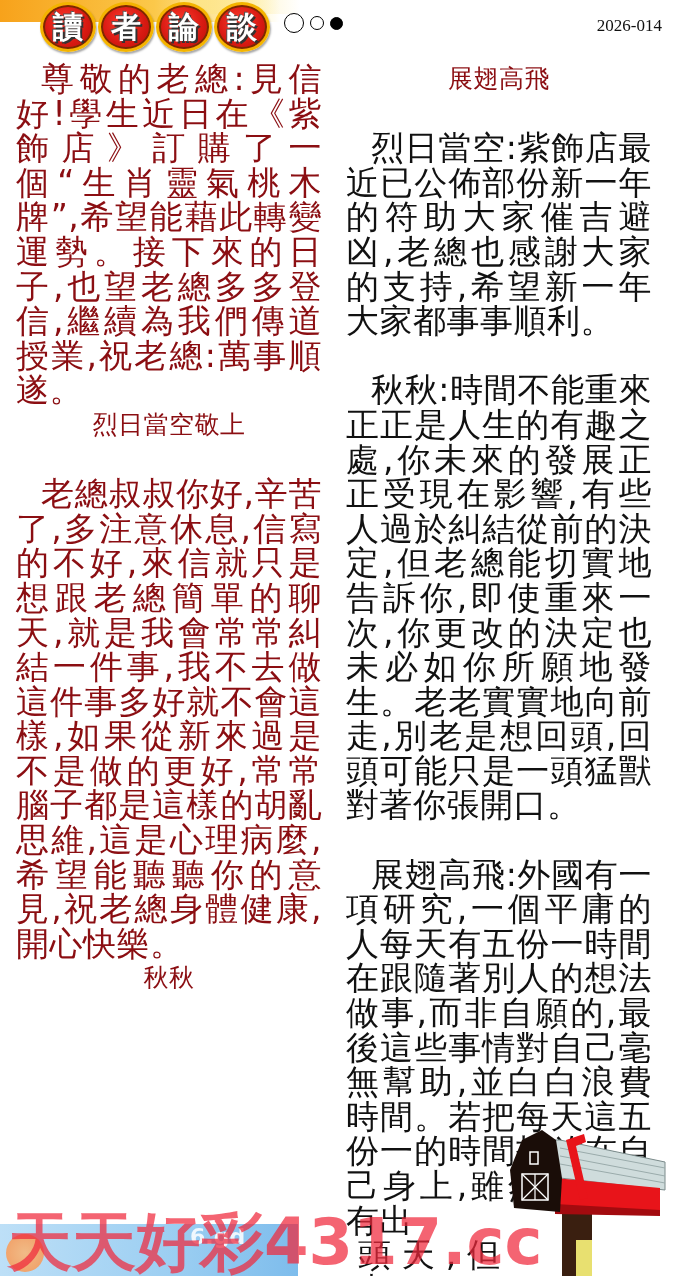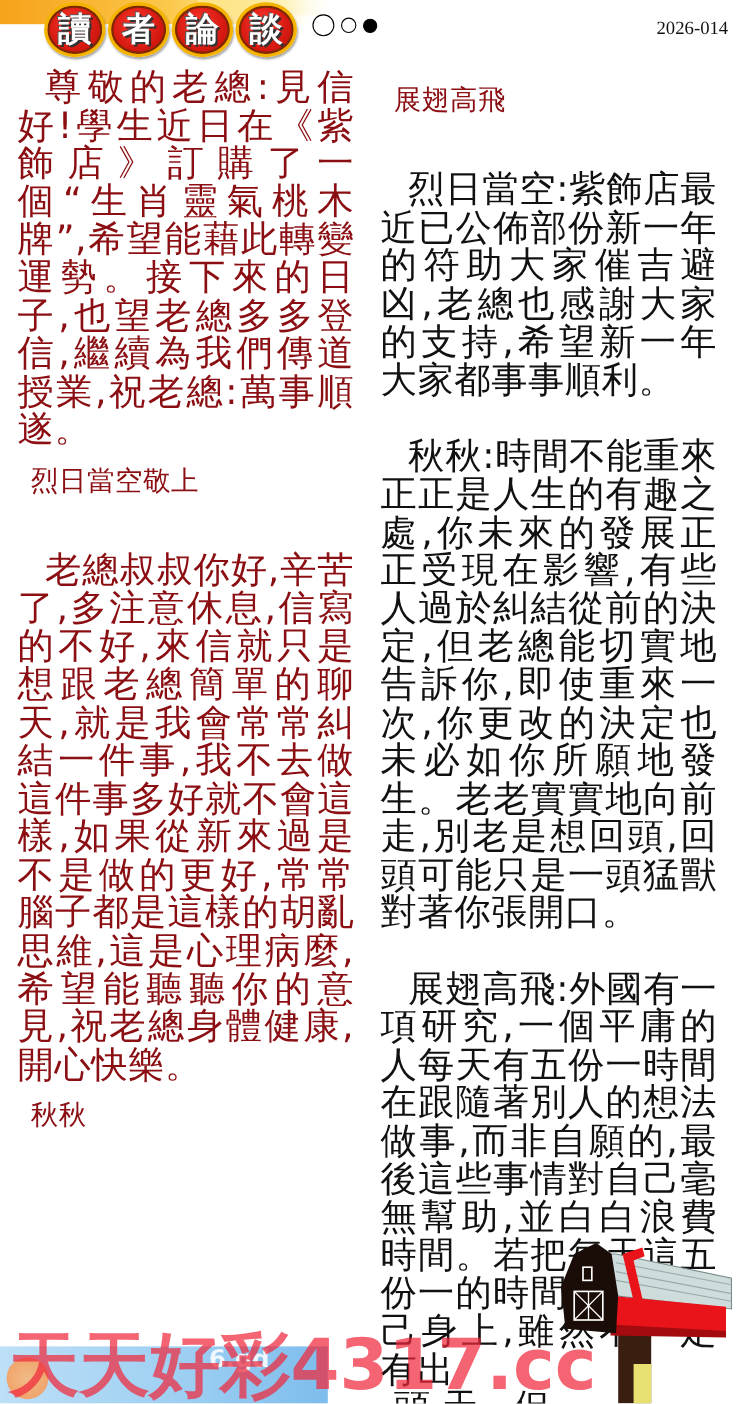--- a/index.html
+++ b/index.html
@@ -27,21 +27,21 @@
   .issue { position: absolute; right: 18px; top: 16px; font-family: Liberation Serif, serif;
     font-size: 17px; color: #111; margin-left: 32px; }
 
   
   .col { position: absolute; top: 62px; }
   .col.left { left: 16px; width: 306px; color: #8b0e12; }
   .col.right { left: 346px; width: 306px; color: #111111; }
   .p { font-size: 33px; line-height: 34.6px; margin: 0; text-align: justify;
        text-align-last: left; letter-spacing: 0.5px; word-break: break-all; }
   .p.indent { text-indent: 25px; }
-  .sig { font-size: 25px; line-height: 34.6px; margin: 12px; text-align: left; letter-spacing: 0.5px; }
+  .sig { font-size: 25px; line-height: 34.6px; margin: 0; text-align: center; letter-spacing: 0.5px; }
   .gap { height: 34.6px; }
   .narrow { width: 150px; margin-left: 12px; }
 
   
   .mailbox { position: absolute; left: 500px; top: 1100px; width: 170px; height: 176px; }
 
   
   .wm-bar { position: absolute; left: 0; top: 1224px; width: 298px; height: 52px;
     background: linear-gradient(90deg, #b6dcf6 0%, #8fc8f0 60%, #6fb5ea 100%); opacity: 0.9; }
   .wm-circle { position: absolute; left: 6px; top: 1234px; width: 38px; height: 38px; border-radius: 50%;

